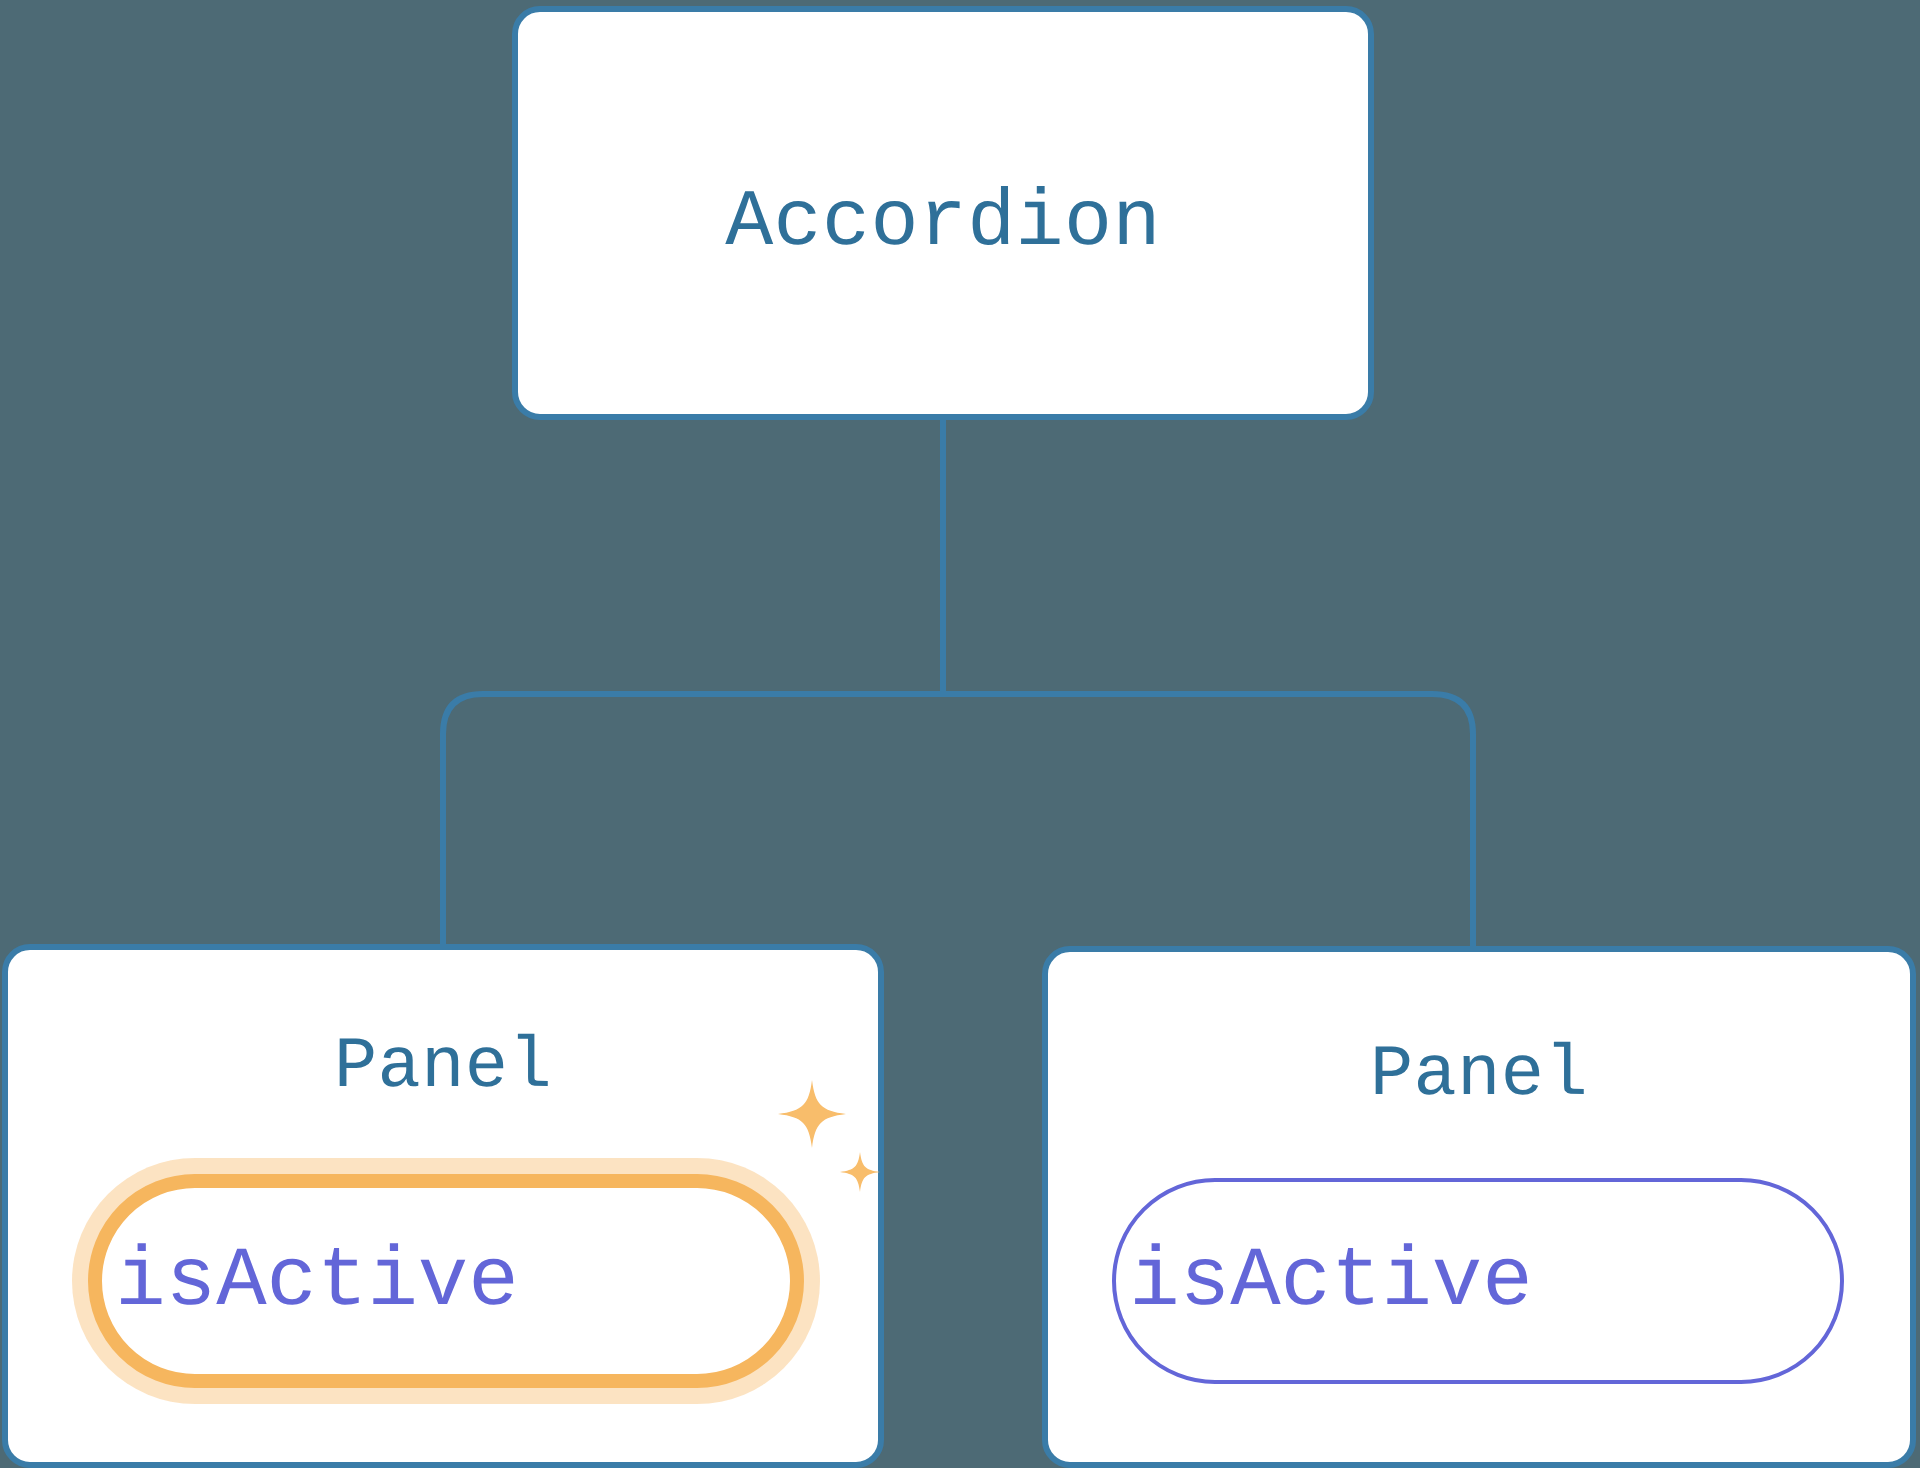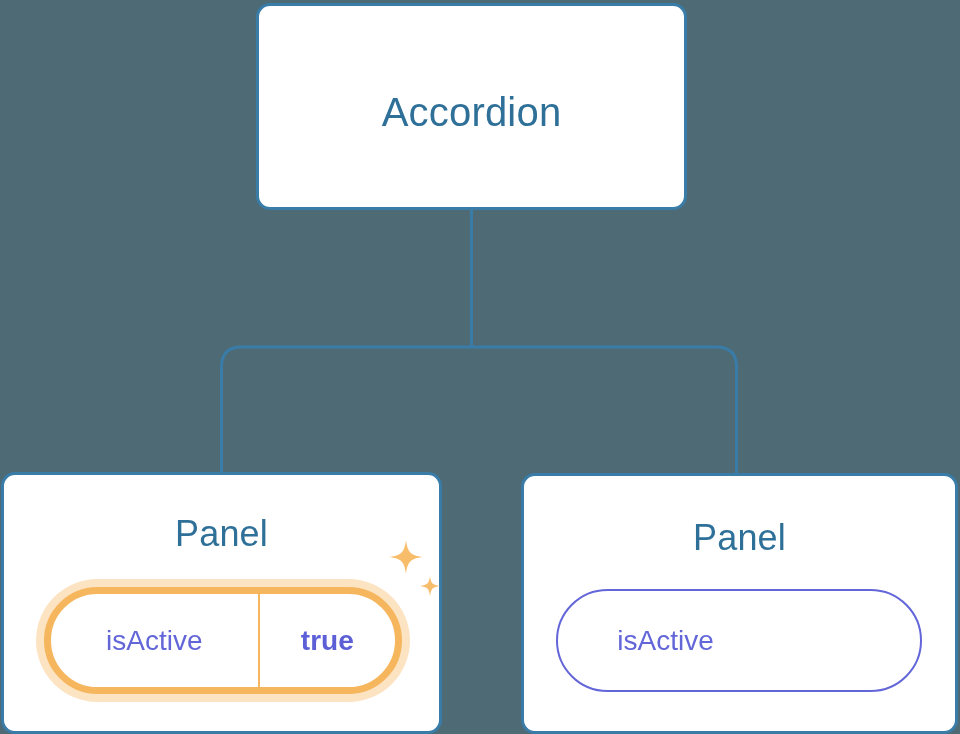--- a/index.html
+++ b/index.html
@@ -10,20 +10,21 @@
     width: 960px;
     height: 734px;
     background: #4d6a75;
     font-family: "Liberation Sans", sans-serif;
     overflow: hidden;
   }
   #stage {
     position: relative;
     width: 960px;
     height: 636px;
+    font-family: Liberation Mono, monospace;
   }
 
   
   #connectors {
     position: absolute;
     left: 0;
     top: 0;
     width: 960px;
     height: 734px;
     pointer-events: none;
@@ -86,21 +87,21 @@
     position: absolute;
     display: flex;
     align-items: stretch;
     background: #ffffff;
     box-sizing: border-box;
   }
   .pill-cell {
     display: flex;
     align-items: center;
     justify-content: center;
-    font-size: 28px;
+    font-size: 42px;
     color: #6366d8;
     white-space: nowrap;
     box-sizing: border-box;
   }
 
   
   .pill.plain {
     border: 2px solid #6366d8;
     border-radius: 999px;
   }
@@ -161,21 +162,20 @@
   <div class="node" id="node-root">
     <div class="node-title">Accordion</div>
   </div>
 
   <div class="node" id="node-panel-left">
     <div class="node-title">Panel</div>
   </div>
 
   <div class="pill highlight" id="pill-left">
     <div class="pill-cell name">isActive</div>
-    <div class="pill-cell value">true</div>
   </div>
 
   <svg id="sparkles" viewBox="0 0 64 72" width="64" height="72">
     <path d="M 24 2 C 25.6 14.4 28.6 17.4 41 19 C 28.6 20.6 25.6 23.6 24 36 C 22.4 23.6 19.4 20.6 7 19 C 19.4 17.4 22.4 14.4 24 2 Z" fill="#f8bd6b"></path>
     <path d="M 48 38 C 49 45.4 50.6 47 58 48 C 50.6 49 49 50.6 48 58 C 47 50.6 45.4 49 38 48 C 45.4 47 47 45.4 48 38 Z" fill="#f8bd6b"></path>
   </svg>
 
   <div class="node" id="node-panel-right">
     <div class="node-title">Panel</div>
   </div>

